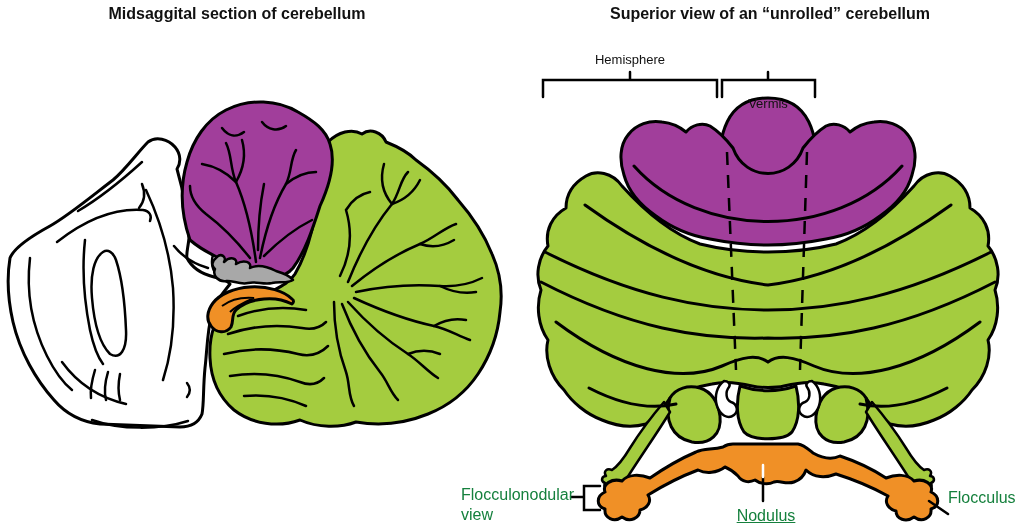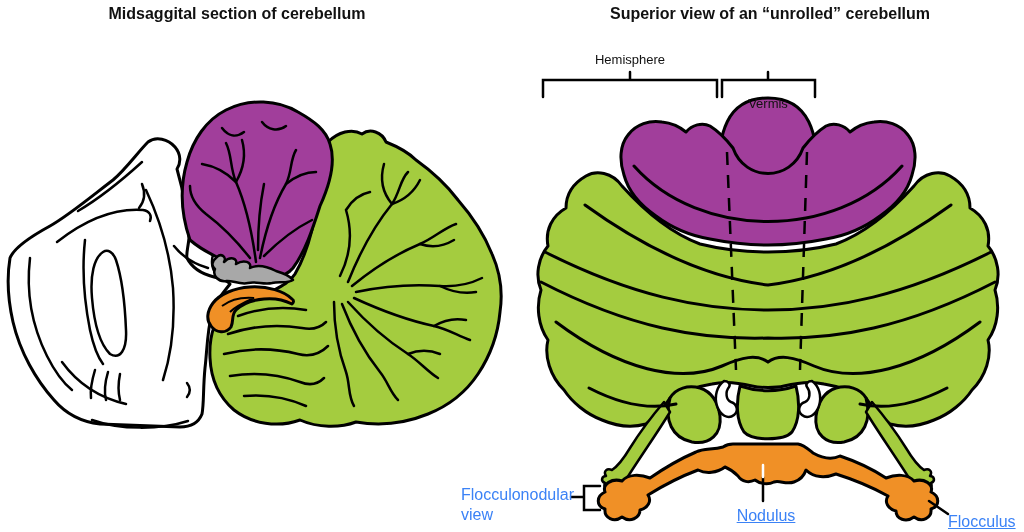--- a/index.html
+++ b/index.html
@@ -1,21 +1,21 @@
 <!DOCTYPE html>
 <html><head>
 <meta charset="utf-8">
 <style>
   html,body{margin:0;padding:0;background:#ffffff;}
   .canvas{position:relative;width:1024px;height:532px;background:#ffffff;overflow:hidden;
           font-family:"Liberation Sans", sans-serif;}
   .panel-title{position:absolute;top:5px;transform:translateX(-50%);
                font-size:16px;font-weight:bold;color:#111;white-space:nowrap;}
   .region-label{position:absolute;transform:translateX(-50%);font-size:13px;color:#111;white-space:nowrap;}
-  .part-label{position:absolute;font-size:16px;color:#3b82f6;white-space:nowrap;line-height:20px;}
+  .part-label{position:absolute;font-size:16px;color:#15803d;white-space:nowrap;line-height:20px;}
   .centered{transform:translateX(-50%);}
   svg{position:absolute;left:0;top:0;}
 </style>
 </head>
 <body>
 
 <div class="canvas">
 
   <div class="panel-title" style="left:770px;">Superior view of an “unrolled” cerebellum</div>
   <div class="panel-title" style="left:237px;">Midsaggital section of cerebellum</div>
@@ -219,14 +219,14 @@
 
   <div class="region-label" style="left:630px;top:52px;">Hemisphere</div>
   <div class="region-label" style="left:768px;top:52px;margin-top:44px;">Vermis</div>
 
   <div class="part-label" style="left:461px;top:485px;">
     <div>Flocculonodular</div>
     <div>view</div>
   </div>
 
   <div class="part-label centered" style="left:766px;top:506px;text-decoration:underline;">Nodulus</div>
-  <div class="part-label" style="left:948px;top:512px;text-decoration:underline;">Flocculus</div>
+  <div class="part-label" style="left:948px;top:488px;">Flocculus</div>
 </div>
 
 </body></html>

